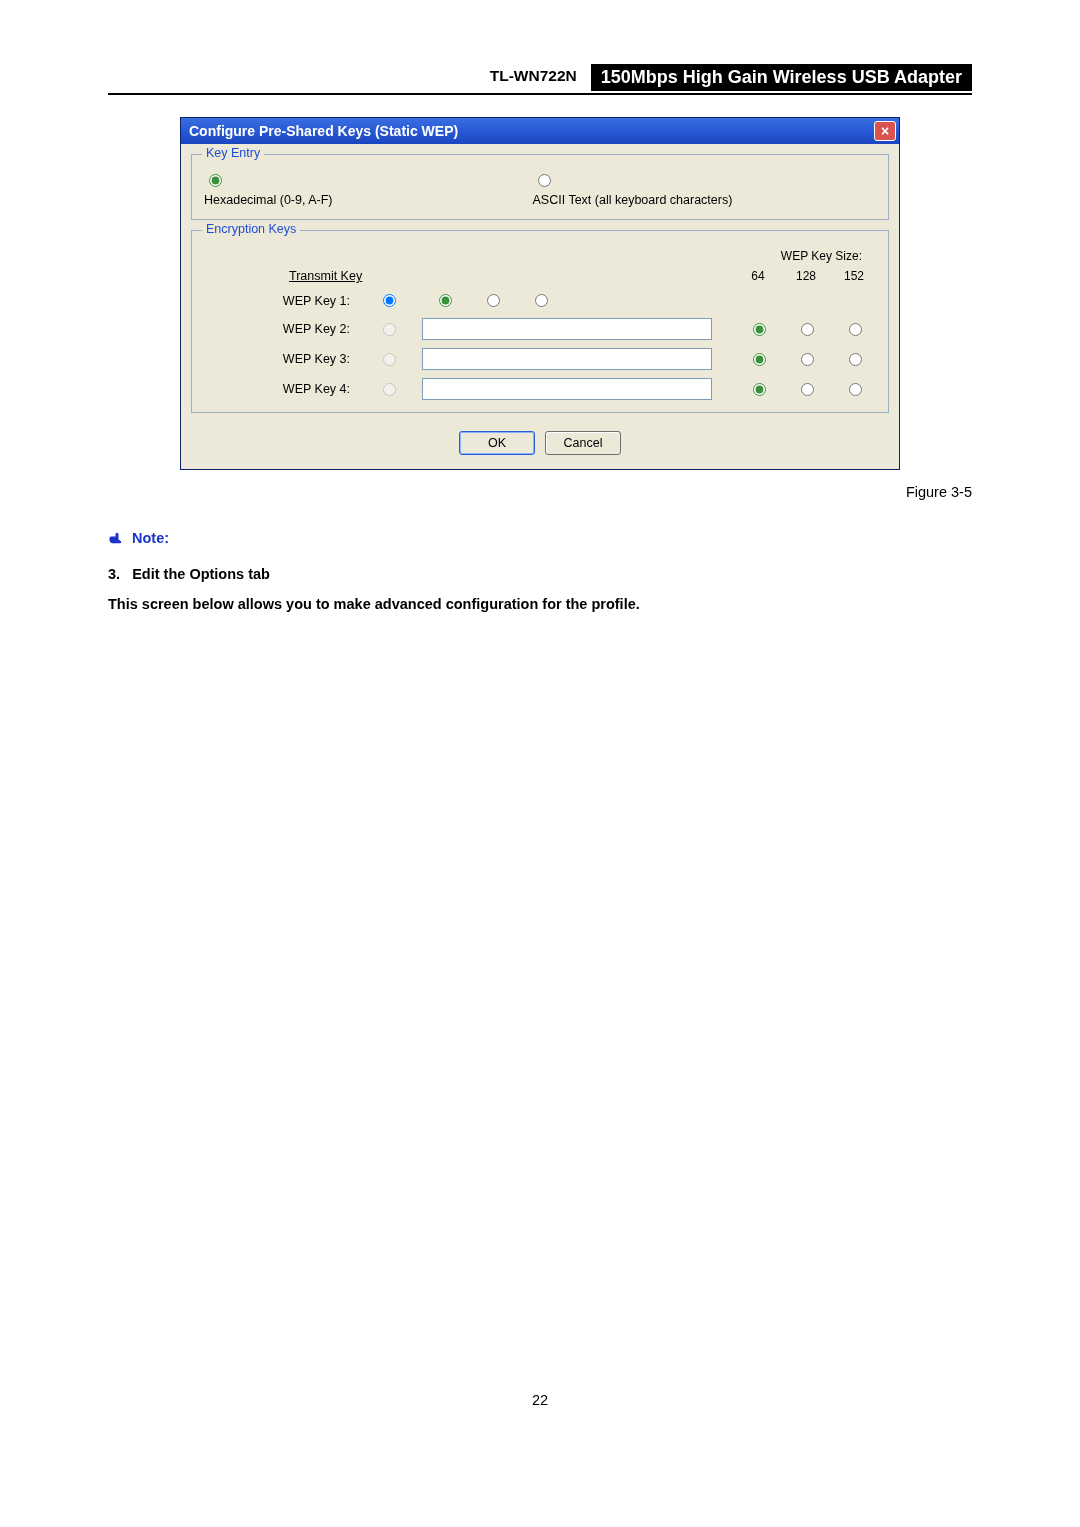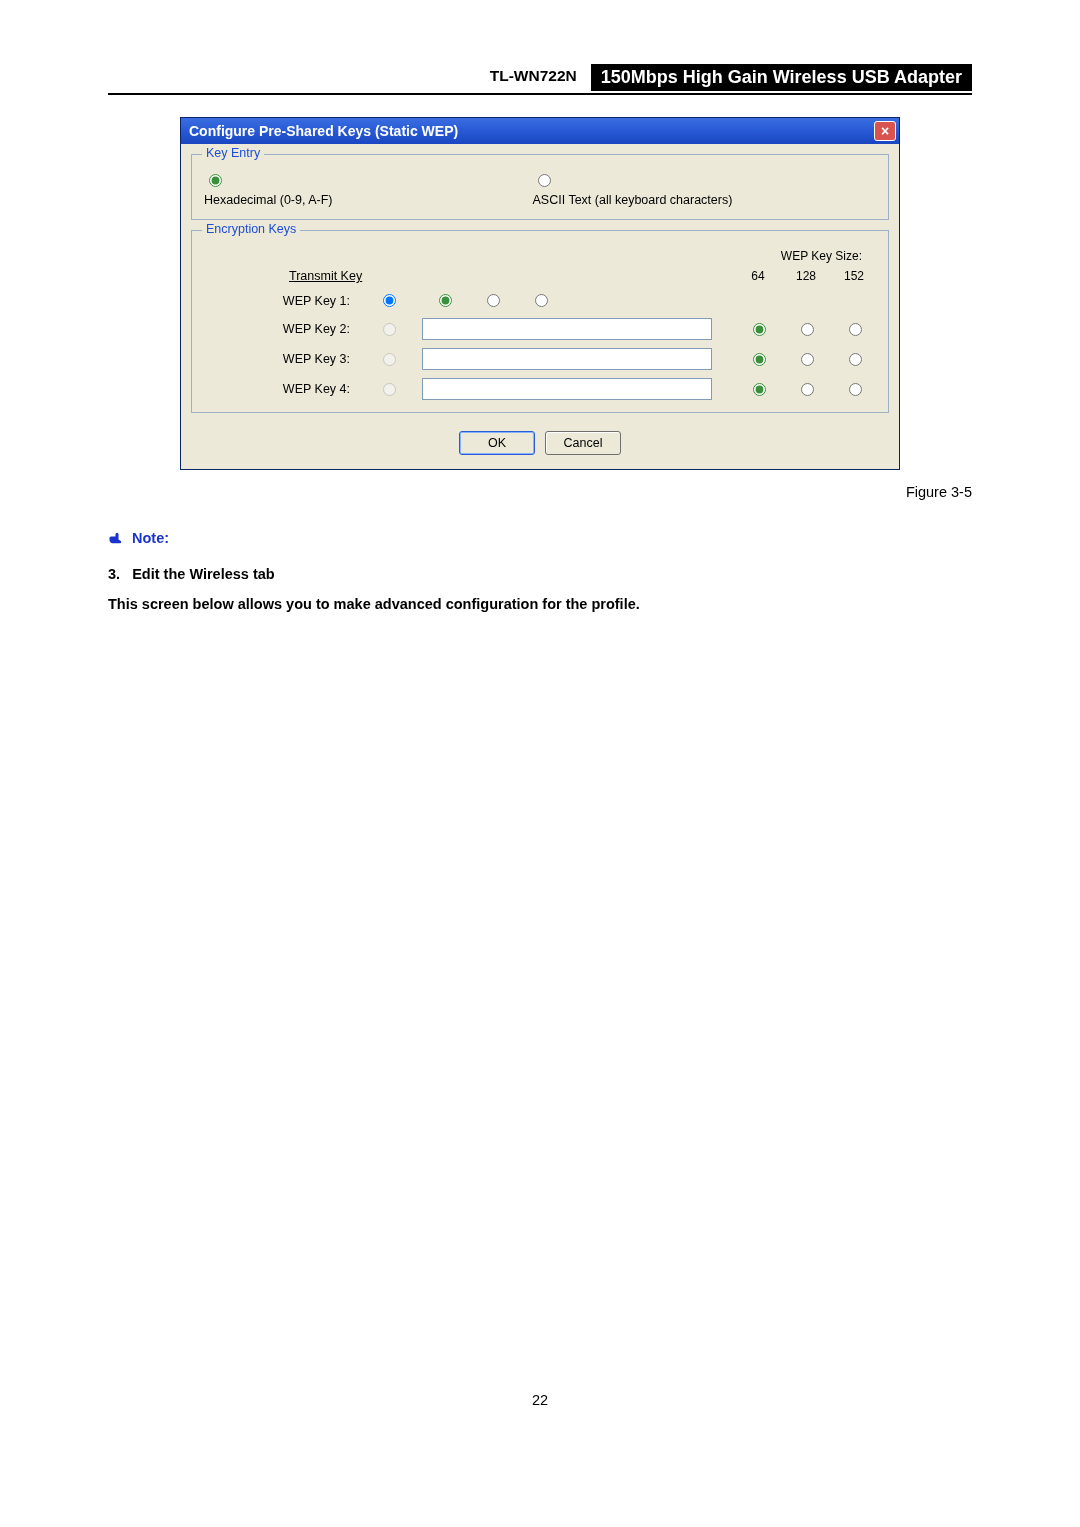--- a/index.html
+++ b/index.html
@@ -217,19 +217,19 @@
   <div class="figure-caption">Figure 3-5</div>
 
   <div class="note-head">
     <svg width="18" height="14" viewBox="0 0 24 18">
         <path d="M2 9c0-1 1-2 2-2h6V4c0-1 1-2 2-2s2 1 2 2v7l3 2c1 1 1 3-1 3H6c-2 0-4-2-4-4z"></path>
       </svg>
     <span>Note:</span>
   </div>
 
   <div class="section-list">
-    <span>3.</span>&nbsp;&nbsp;&nbsp;<span>Edit the Wireless tab</span>
+    <span>3.</span>&nbsp;&nbsp;&nbsp;<span>Edit the Options tab</span>
   </div>
 
   <div class="body-text">This screen below allows you to make advanced configuration for the profile.</div>
 
   <div class="page-number">22</div>
 </div>
 
 </body></html>

